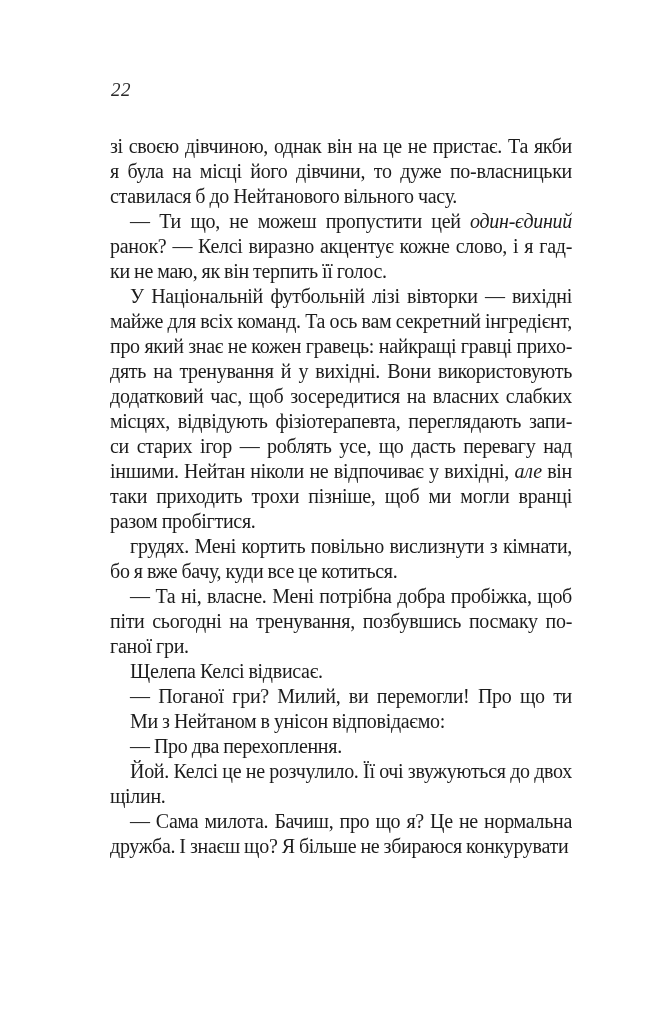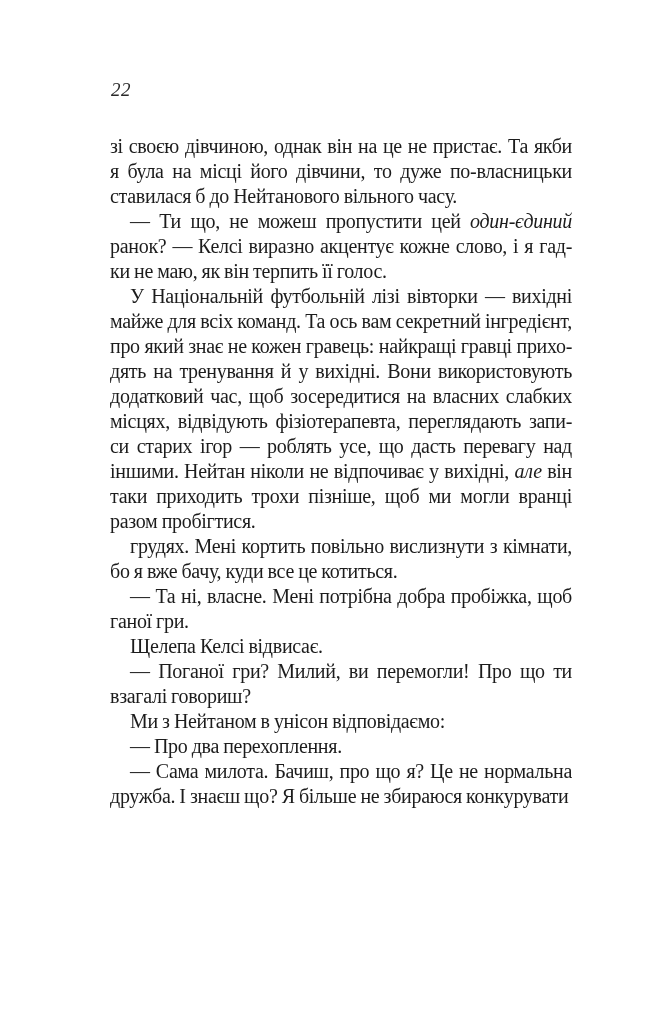--- a/index.html
+++ b/index.html
@@ -75,33 +75,37 @@
         <div class="line"><span class="reg">іншими. Нейтан ніколи не відпочиває у вихідні, </span><span class="em">але</span><span class="reg"> він</span></div>
         <div class="line"><span class="reg">таки приходить трохи пізніше, щоб ми могли вранці</span></div>
         <div class="line last"><span class="reg">разом пробігтися.</span></div>
       </div>
       <div class="para indent">
         <div class="line"><span class="reg">грудях. Мені кортить повільно вислизнути з кімнати,</span></div>
         <div class="line last"><span class="reg">бо я вже бачу, куди все це котиться.</span></div>
       </div>
       <div class="para indent">
         <div class="line"><span class="reg">— Та ні, власне. Мені потрібна добра пробіжка, щоб</span></div>
+        <div class="line"><span class="reg">піти сьогодні на тренування, позбувшись посмаку по-</span></div>
         <div class="line last"><span class="reg">ганої гри.</span></div>
       </div>
       <div class="para indent">
         <div class="line last"><span class="reg">Щелепа Келсі відвисає.</span></div>
       </div>
       <div class="para indent">
         <div class="line"><span class="reg">— Поганої гри? Милий, ви перемогли! Про що ти</span></div>
-        <div class="line last"><span class="reg">взагалі говориш?</span></div>
       </div>
       <div class="para indent">
         <div class="line last"><span class="reg">Ми з Нейтаном в унісон відповідаємо:</span></div>
       </div>
       <div class="para indent">
         <div class="line last"><span class="reg">— Про два перехоплення.</span></div>
+      </div>
+      <div class="para indent">
+        <div class="line"><span class="reg">Йой. Келсі це не розчулило. Її очі звужуються до двох</span></div>
+        <div class="line last"><span class="reg">щілин.</span></div>
       </div>
       <div class="para indent">
         <div class="line"><span class="reg">— Сама милота. Бачиш, про що я? Це не нормальна</span></div>
         <div class="line last"><span class="reg">дружба. І знаєш що? Я більше не збираюся конкурувати</span></div>
       </div>
     </div>
 </div>
 
 </body></html>

